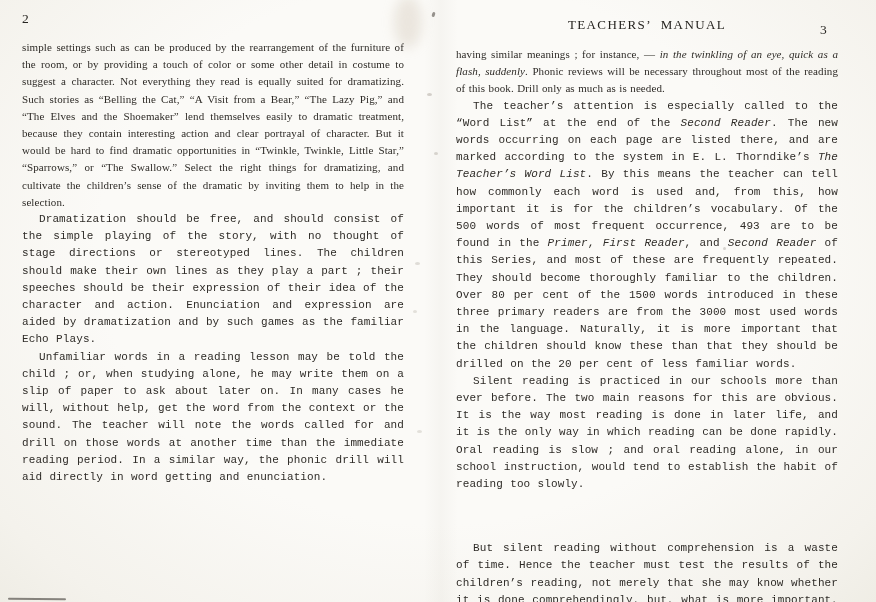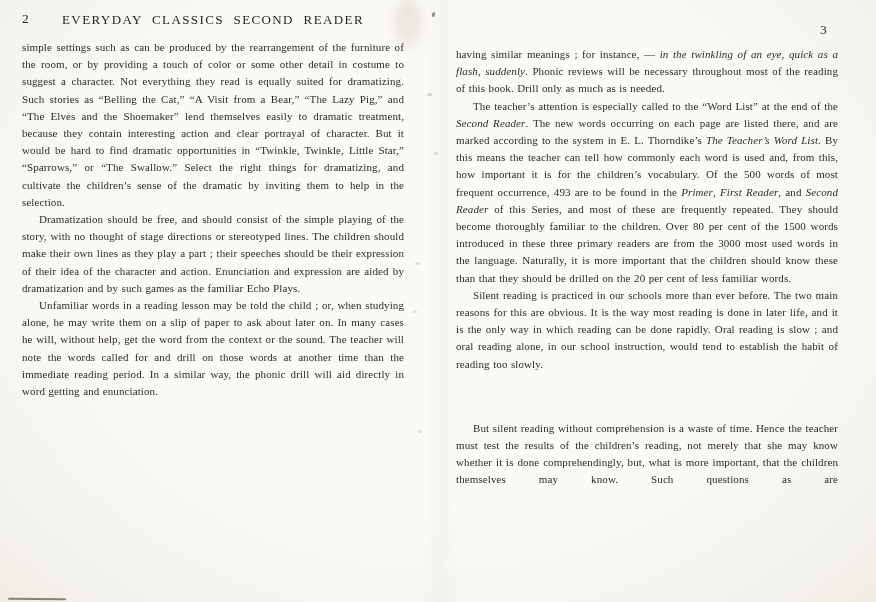--- a/index.html
+++ b/index.html
@@ -20,21 +20,21 @@
   .num-left{left:22px;top:11px;}
   .num-right{left:820px;top:22px;}
   .page{
     position:absolute;width:382px;
     font-size:11px;line-height:17.2px;
     text-align:justify;letter-spacing:0.1px;word-spacing:0.6px;
   }
   .page-left{left:22px;top:39px;}
   .page-right{left:456px;top:46px;}
   .page p{margin:0;padding:0;}
-  .page p.indent{text-indent:17px;}
+  .page p.indent{text-indent:17px;font-family:Liberation Mono, monospace;}
   .page p.cont{text-align-last:justify;margin-top:47px;}
   .ital{font-style:italic;}
   
   .gutter-shade{
     position:absolute;left:424px;top:0;width:34px;height:602px;
     background:linear-gradient(90deg, rgba(0,0,0,0) 0%, rgba(125,114,95,0.045) 50%, rgba(0,0,0,0) 100%);
     pointer-events:none;
   }
   .blotch{
     position:absolute;left:394px;top:-4px;width:28px;height:52px;
@@ -63,22 +63,22 @@
   <div class="speck speck-a"></div>
   <div class="speck speck-b"></div>
   <div class="speck speck-c"></div>
   <div class="speck speck-d"></div>
   <div class="speck speck-e"></div>
   <div class="speck speck-f"></div>
   <div class="speck speck-g"></div>
   <div class="edge-line"></div>
 
   <div class="pagenum num-left">2</div>
-  <div class="running-head head-left">EVERYDAY CLASSICS SECOND READER</div>
 
+  <div class="running-head head-right">TEACHERS’ MANUAL</div>
   <div class="pagenum num-right">3</div>
 
   <div class="page page-left">
       <p class=""><span>simple settings such as can be produced by the rearrangement of the furniture of the room, or by providing a touch of color or some other detail in costume to suggest a character. Not everything they read is equally suited for dramatizing. Such stories as “Belling the Cat,” “A Visit from a Bear,” “The Lazy Pig,” and “The Elves and the Shoemaker” lend themselves easily to dramatic treatment, because they contain interesting action and clear portrayal of character. But it would be hard to find dramatic opportunities in “Twinkle, Twinkle, Little Star,” “Sparrows,” or “The Swallow.” Select the right things for dramatizing, and cultivate the children’s sense of the dramatic by inviting them to help in the selection.</span></p>
       <p class="indent"><span>Dramatization should be free, and should consist of the simple playing of the story, with no thought of stage directions or stereotyped lines. The children should make their own lines as they play a part ; their speeches should be their expression of their idea of the character and action. Enunciation and expression are aided by dramatization and by such games as the familiar Echo Plays.</span></p>
       <p class="indent"><span>Unfamiliar words in a reading lesson may be told the child ; or, when studying alone, he may write them on a slip of paper to ask about later on. In many cases he will, without help, get the word from the context or the sound. The teacher will note the words called for and drill on those words at another time than the immediate reading period. In a similar way, the phonic drill will aid directly in word getting and enunciation.</span></p>
     </div>
 
   <div class="page page-right">
       <p class=""><span>having similar meanings ; for instance, — </span><span class="ital">in the twinkling of an eye, quick as a flash, suddenly</span><span>. Phonic reviews will be necessary throughout most of the reading of this book. Drill only as much as is needed.</span></p>

